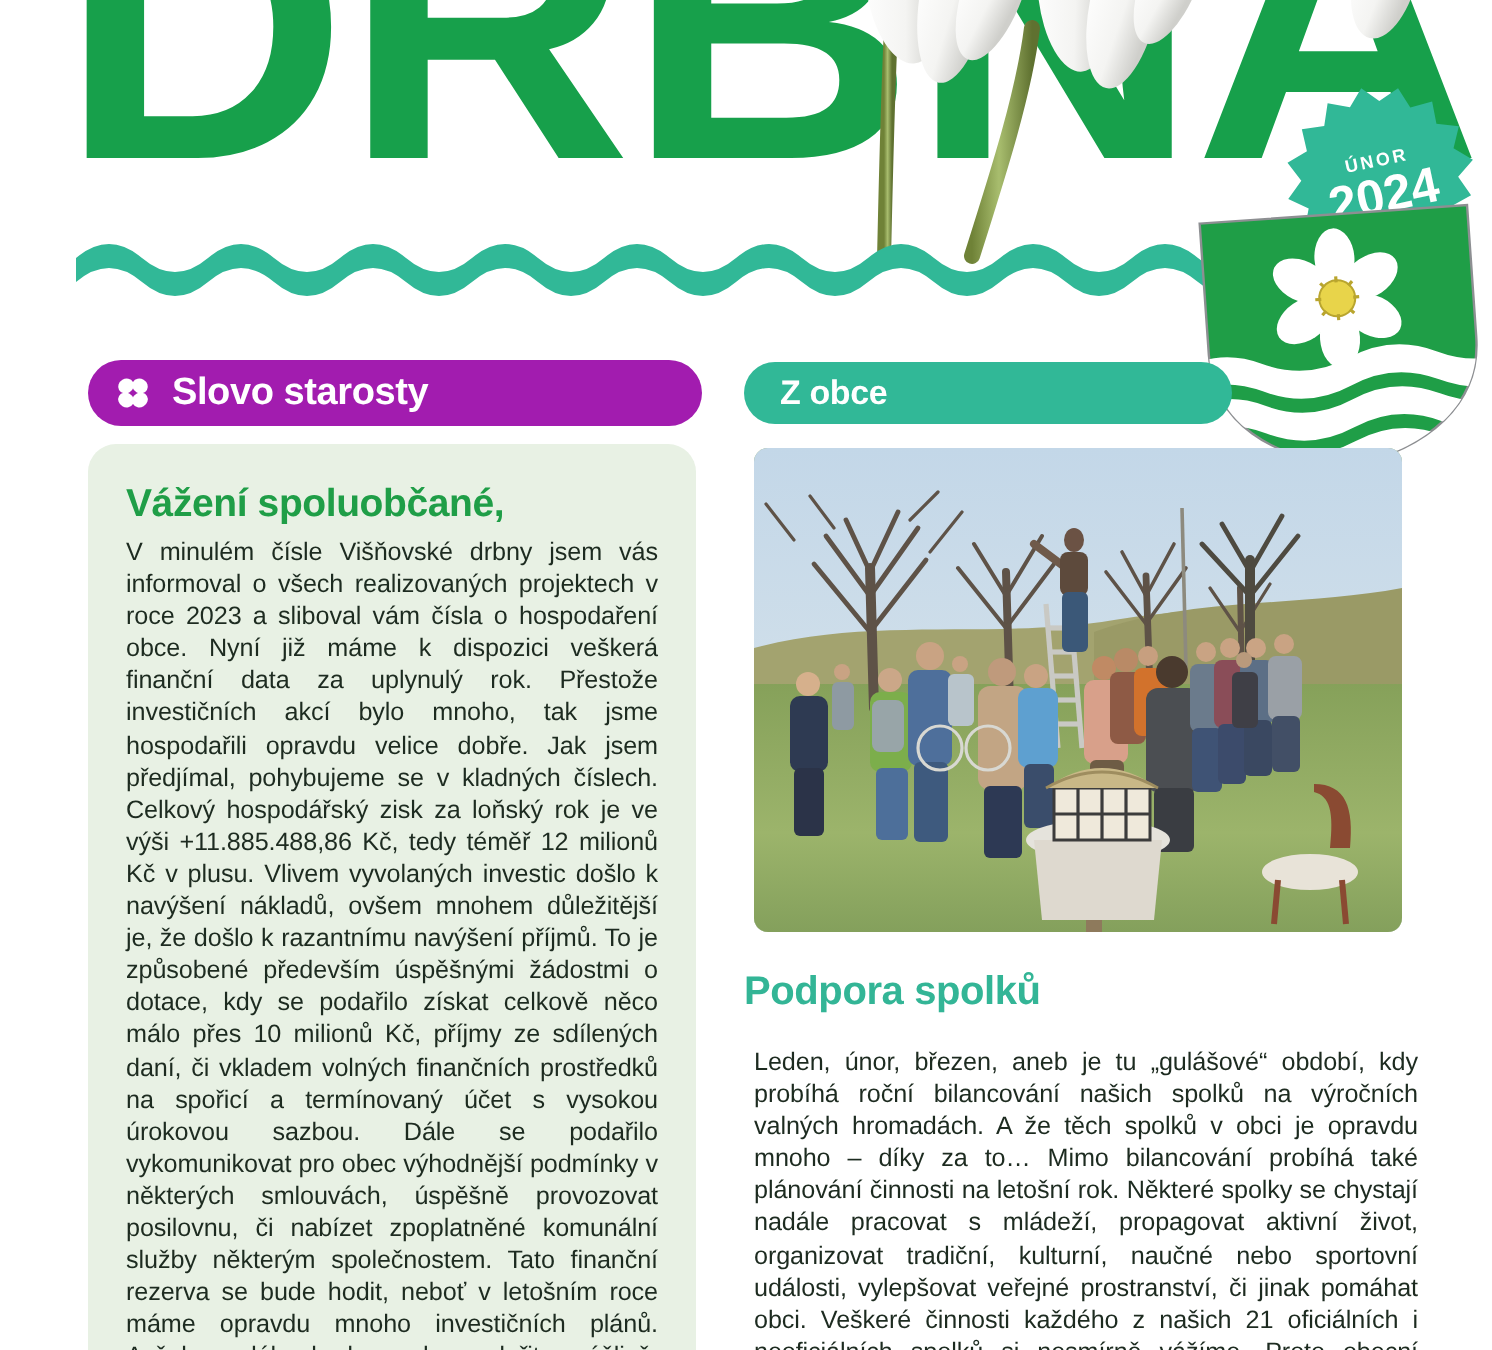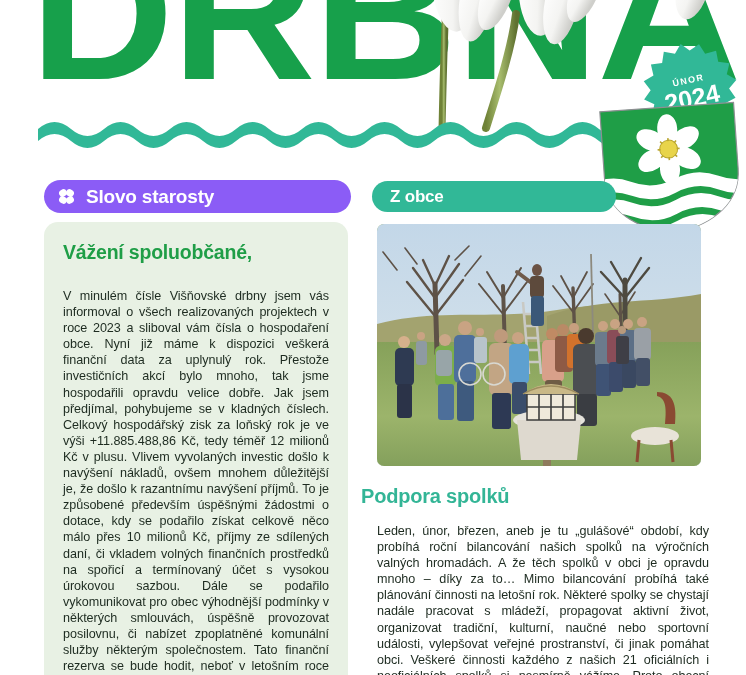--- a/index.html
+++ b/index.html
@@ -80,21 +80,21 @@
   .pill {
     position: absolute;
     display: flex; align-items: center;
     border-radius: 999px;
     color: #ffffff;
     font-weight: bold;
   }
   .pill-slovo {
     left: 44px; top: 180px;
     width: 307px; height: 33px;
-    background: #8b5cf6;
+    background: #a21caf;
     padding-left: 12px;
   }
   .pill-zobce {
     left: 372px; top: 181px;
     width: 244px; height: 31px;
     background: #31b897;
     padding-left: 18px;
   }
   .pill-icon {
     width: 21px; height: 21px;
@@ -118,21 +118,21 @@
     border-top-right-radius: 14px;
     padding: 18px 19px 0 19px;
     overflow: hidden;
   }
   .left-heading {
     color: #1f9e47;
     font-size: 19.5px;
     font-weight: bold;
     line-height: 24px;
     letter-spacing: -0.2px;
-    margin-bottom: 24px;
+    margin-bottom: 4px;
   }
   .left-body {
     color: #1d2b20;
     font-size: 12.6px;
     line-height: 16.1px;
     text-align: justify;
     letter-spacing: -0.05px;
     hyphens: auto;
   }
   .left-body b { font-weight: normal; }
@@ -143,21 +143,21 @@
     left: 377px; top: 224px;
     width: 324px; height: 242px;
     border-radius: 7px;
     overflow: hidden;
     background: #8fae6e;
   }
   .photo svg { display: block; width: 100%; height: 100%; }
 
   .right-heading {
     position: absolute;
-    left: 361px; top: 484px;
+    left: 372px; top: 484px;
     width: 360px;
     color: #33b596;
     font-size: 20px;
     font-weight: bold;
     letter-spacing: -0.2px;
     line-height: 24px;
   }
   .right-body {
     position: absolute;
     left: 377px; top: 523px;

